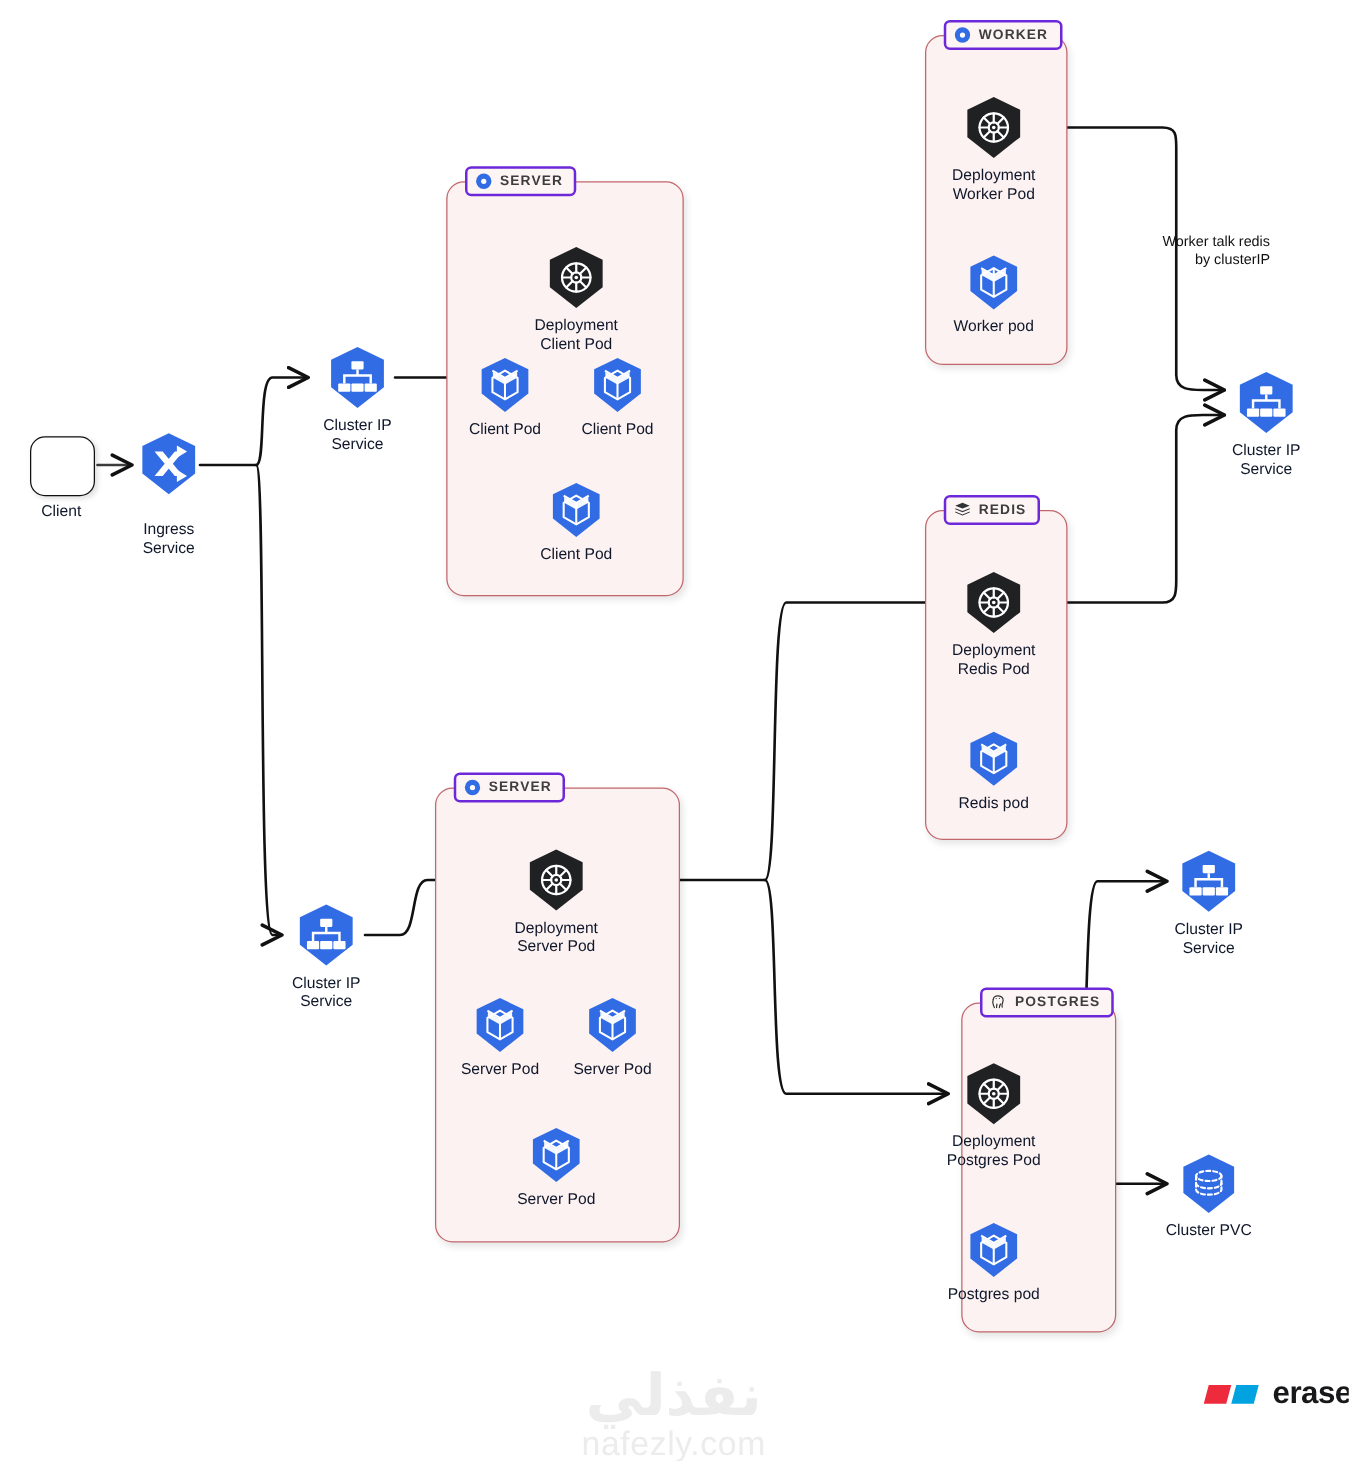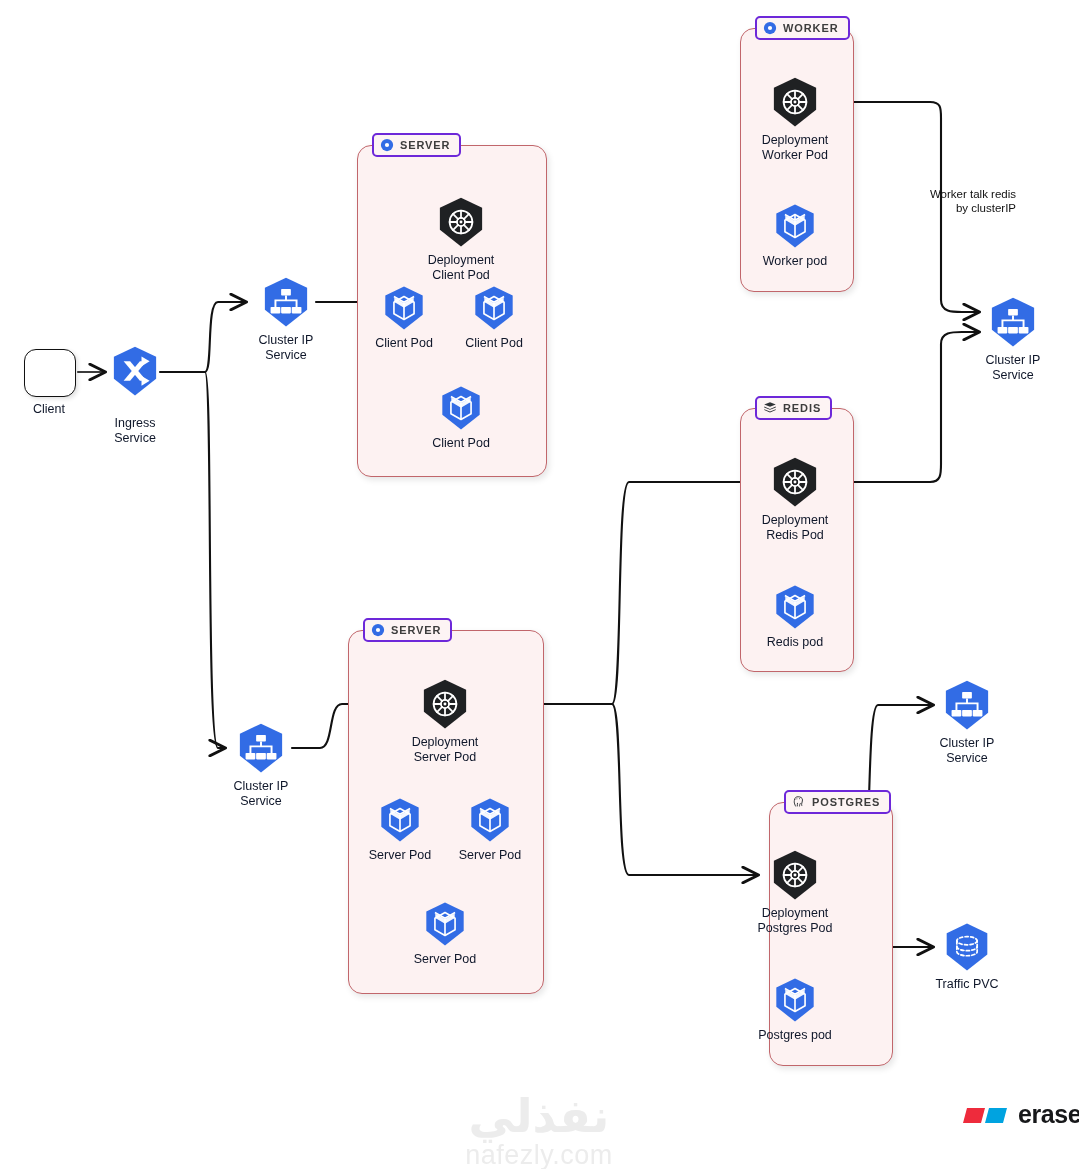--- a/index.html
+++ b/index.html
@@ -446,21 +446,21 @@
 
   <div class="node" style="left:967px;top:922px;">
     <svg class="glyph" width="50" height="50" viewBox="0 0 64 64">
       <path d="M32 2 58 14.5 58 41.5 32 62 6 41.5 6 14.5z" fill="#326ce5"></path>
       <g fill="none" stroke="#fff" stroke-width="2.2" stroke-dasharray="4 3" stroke-linecap="round">
         <ellipse cx="32" cy="24" rx="13" ry="5.2"></ellipse>
         <path d="M19 24v14c0 2.9 5.8 5.2 13 5.2s13-2.3 13-5.2V24"></path>
         <path d="M19 31.5c0 2.9 5.8 5.2 13 5.2s13-2.3 13-5.2"></path>
       </g>
     </svg>
-    <div class="caption">Traffic PVC</div>
+    <div class="caption">Cluster PVC</div>
   </div>
 
   <div class="edge-label" style="left:941px;top:187px;">Worker talk redis
 by clusterIP</div>
 
   <div id="eraser-logo" style="left:963px;top:1100px;">
     <svg class="mark" width="46" height="22" viewBox="0 0 46 22">
       <path d="M4 4 L22 4 L18 19 L0 19z" fill="#ee2b3c"></path>
       <path d="M26 4 L44 4 L40 19 L22 19z" fill="#00a3e0"></path>
     </svg>

